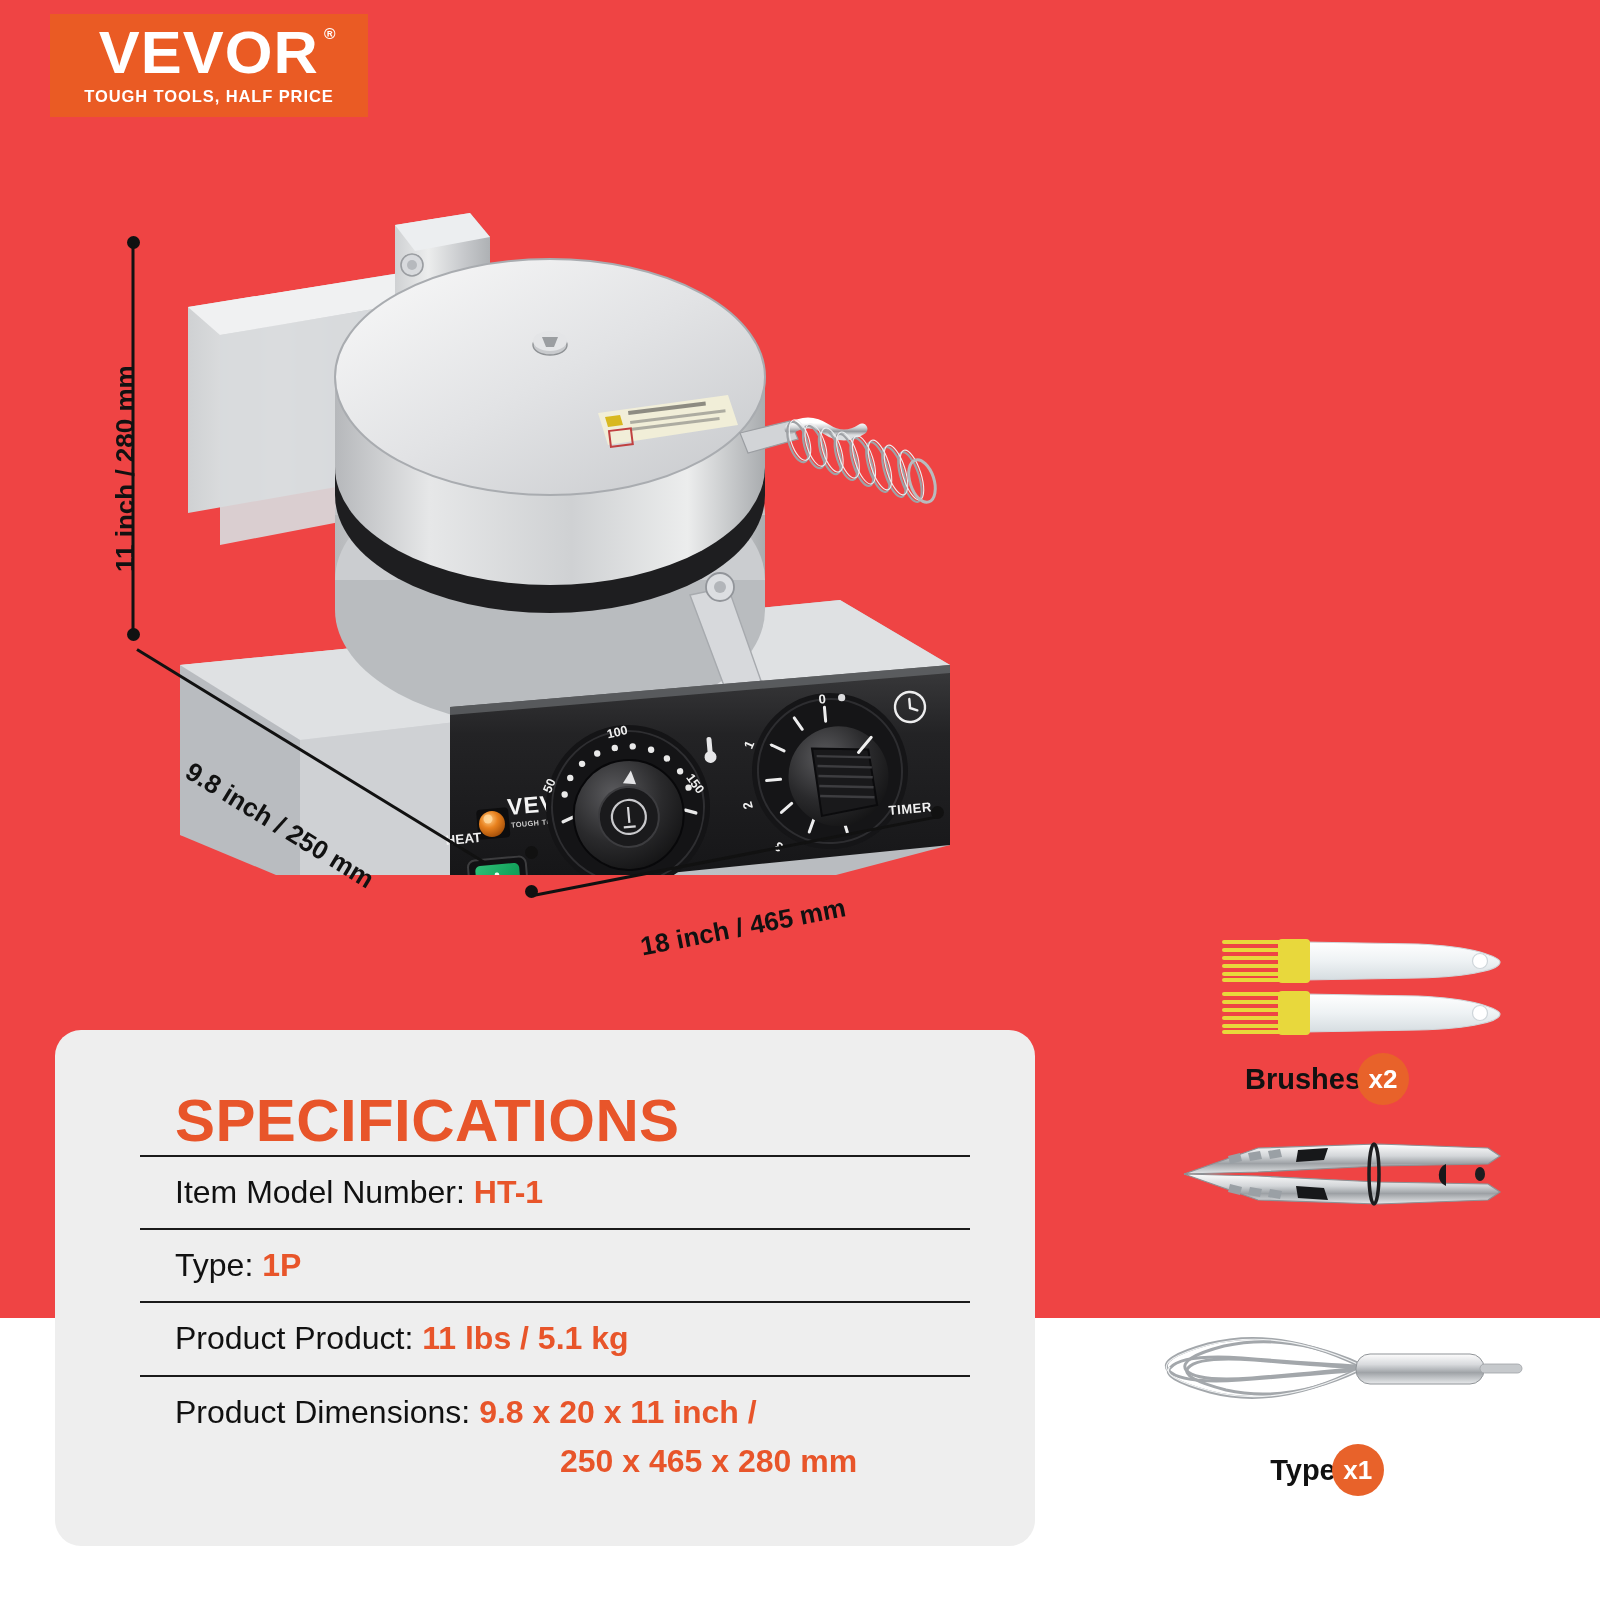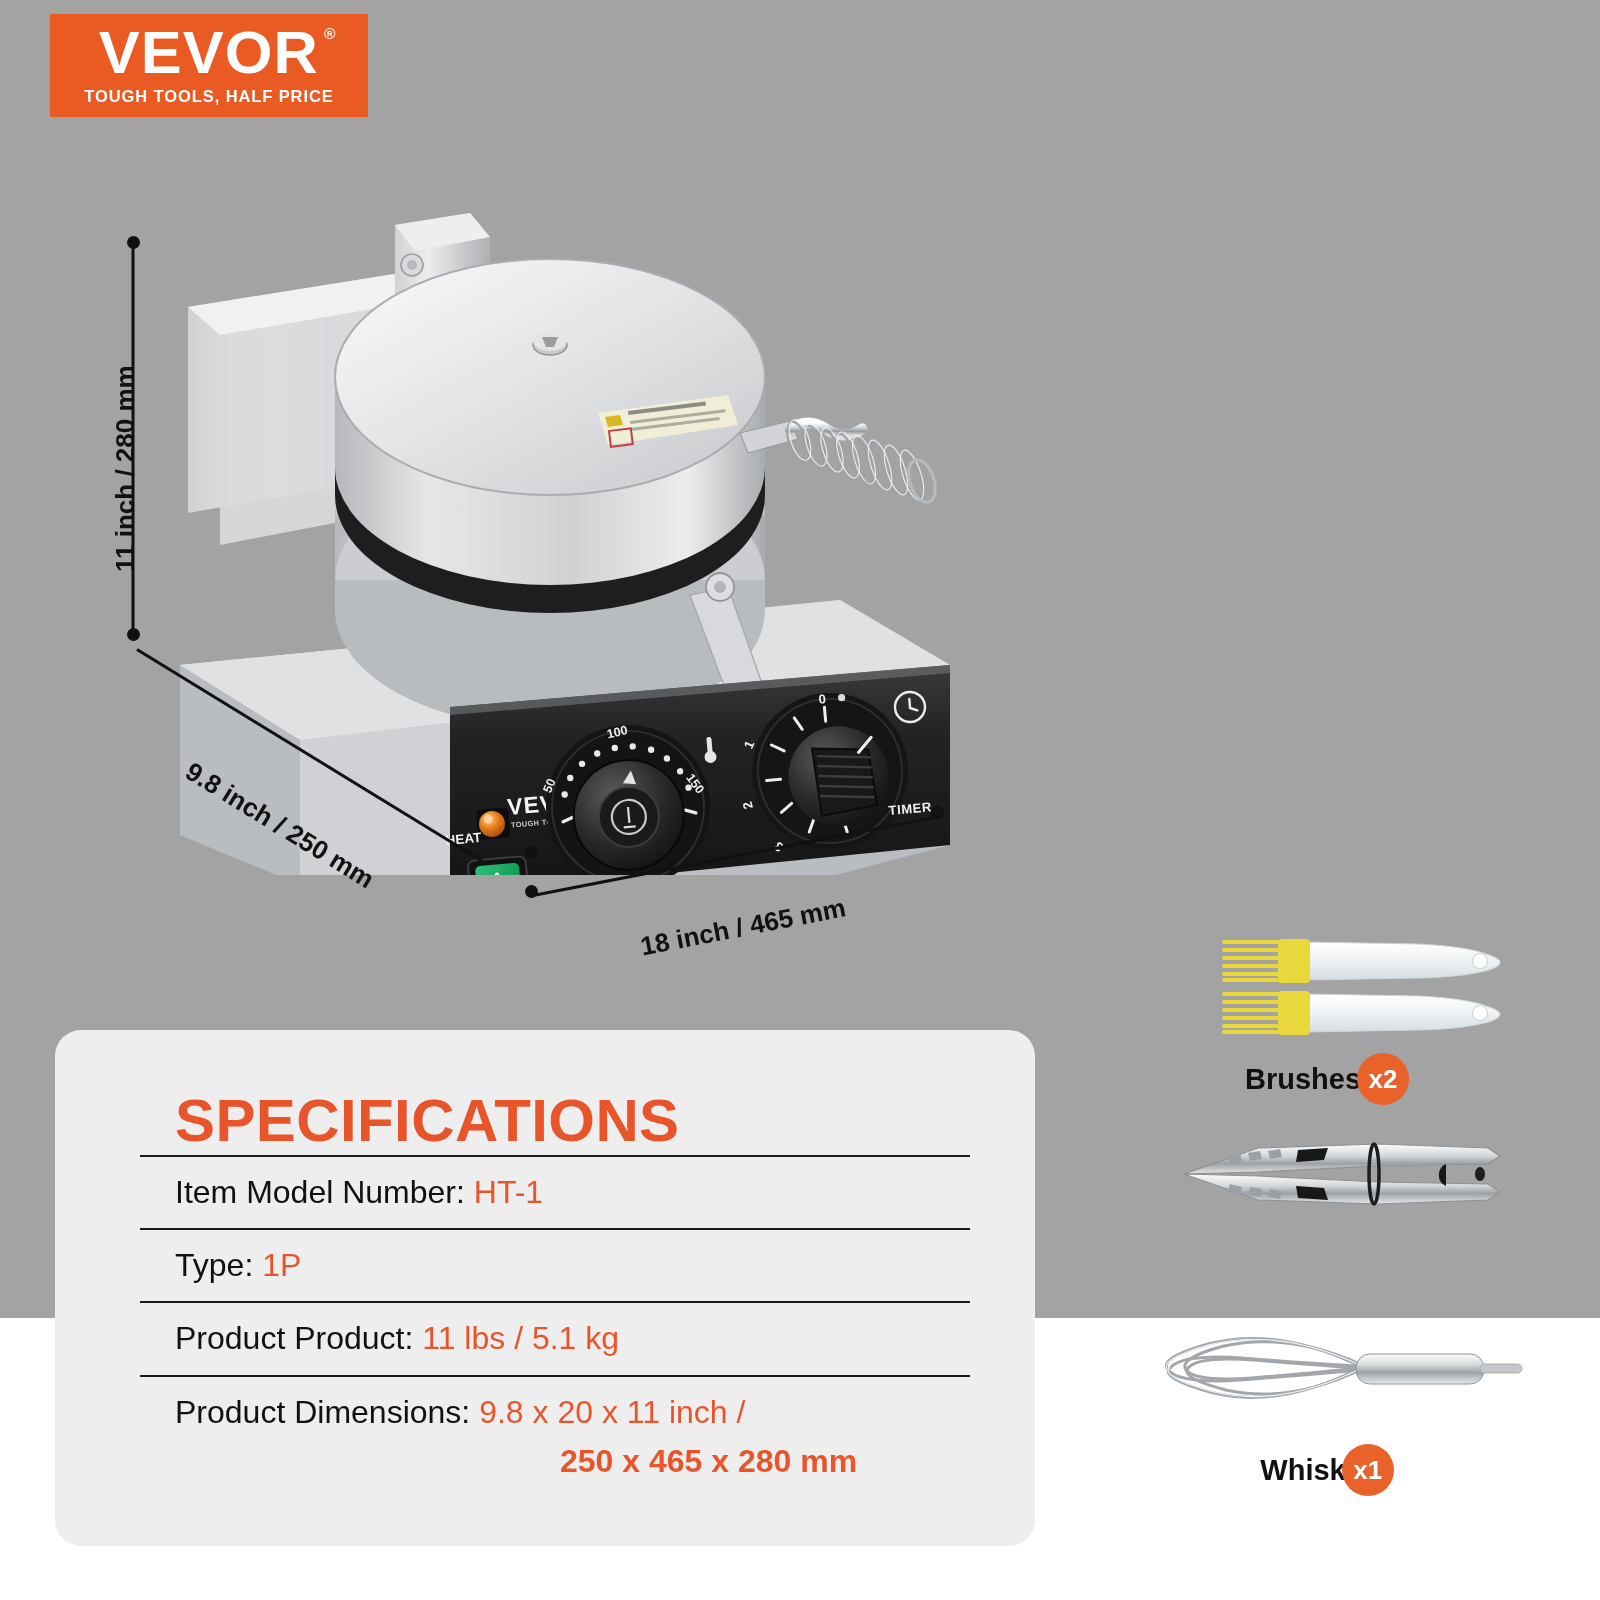--- a/index.html
+++ b/index.html
@@ -2,21 +2,21 @@
 <html><head>
 <meta charset="utf-8">
 <style>
   * { box-sizing: border-box; margin: 0; padding: 0; }
   html, body {
     width: 1600px; height: 1600px;
     background: #ffffff;
     font-family: "Liberation Sans", sans-serif;
     overflow: hidden;
   }
-  #page { position: relative; width: 1600px; height: 1318px; background: #a3a3a3; }
+  #page { position: relative; width: 1600px; height: 1318px; background: #ef4444; }
 
   
   .logo-box {
     position: absolute; left: 50px; top: 14px;
     width: 318px; height: 103px;
     background: #EA5B24;
     display: flex; flex-direction: column;
     align-items: center; justify-content: center;
   }
   .logo-word {
@@ -66,21 +66,21 @@
     font-family: "Liberation Sans", sans-serif;
   }
   .spec-rows { position: absolute; left: 85px; top: 125px; width: 830px; }
   .spec-row {
     border-top: 2.5px solid #1a1a1a;
     padding: 14px 0 14px 35px;
     font-size: 32px; color: #111;
     font-family: "Liberation Sans", sans-serif;
     line-height: 1.35;
   }
-  .spec-row .val { color: #E8552A; font-weight: normal; }
+  .spec-row .val { color: #E8552A; font-weight: bold; }
   .spec-row.last { padding-bottom: 4px; }
   .spec-row .val-2nd {
     display: block; color: #E8552A; font-weight: bold;
     margin-left: 385px; margin-top: 6px;
   }
 
   
   .acc { position: absolute; }
   .acc-caption {
     position: absolute; width: 100%;
@@ -509,17 +509,17 @@
       <g fill="none" stroke="#f0f2f3" stroke-width="1.1">
         <path d="M232 47 Q150 9 80 27 Q30 41 40 53"></path>
         <path d="M232 51 Q150 91 82 73 Q32 59 42 49"></path>
       </g>
       <g>
         <rect x="228" y="36" width="128" height="30" rx="14" fill="url(#whiskHandleG)" stroke="#8f9397" stroke-width="1"></rect>
         <rect x="352" y="46" width="42" height="9" rx="4.5" fill="#c6c9cc" stroke="#9ea2a6" stroke-width="0.8"></rect>
       </g>
     </svg>
     <div class="acc-caption" style="top:128px;">
-      <span>Whisk</span><span class="badge">x1</span>
+      <span>Type</span><span class="badge">x1</span>
     </div>
   </div>
 
 </div>
 
 </body></html>

